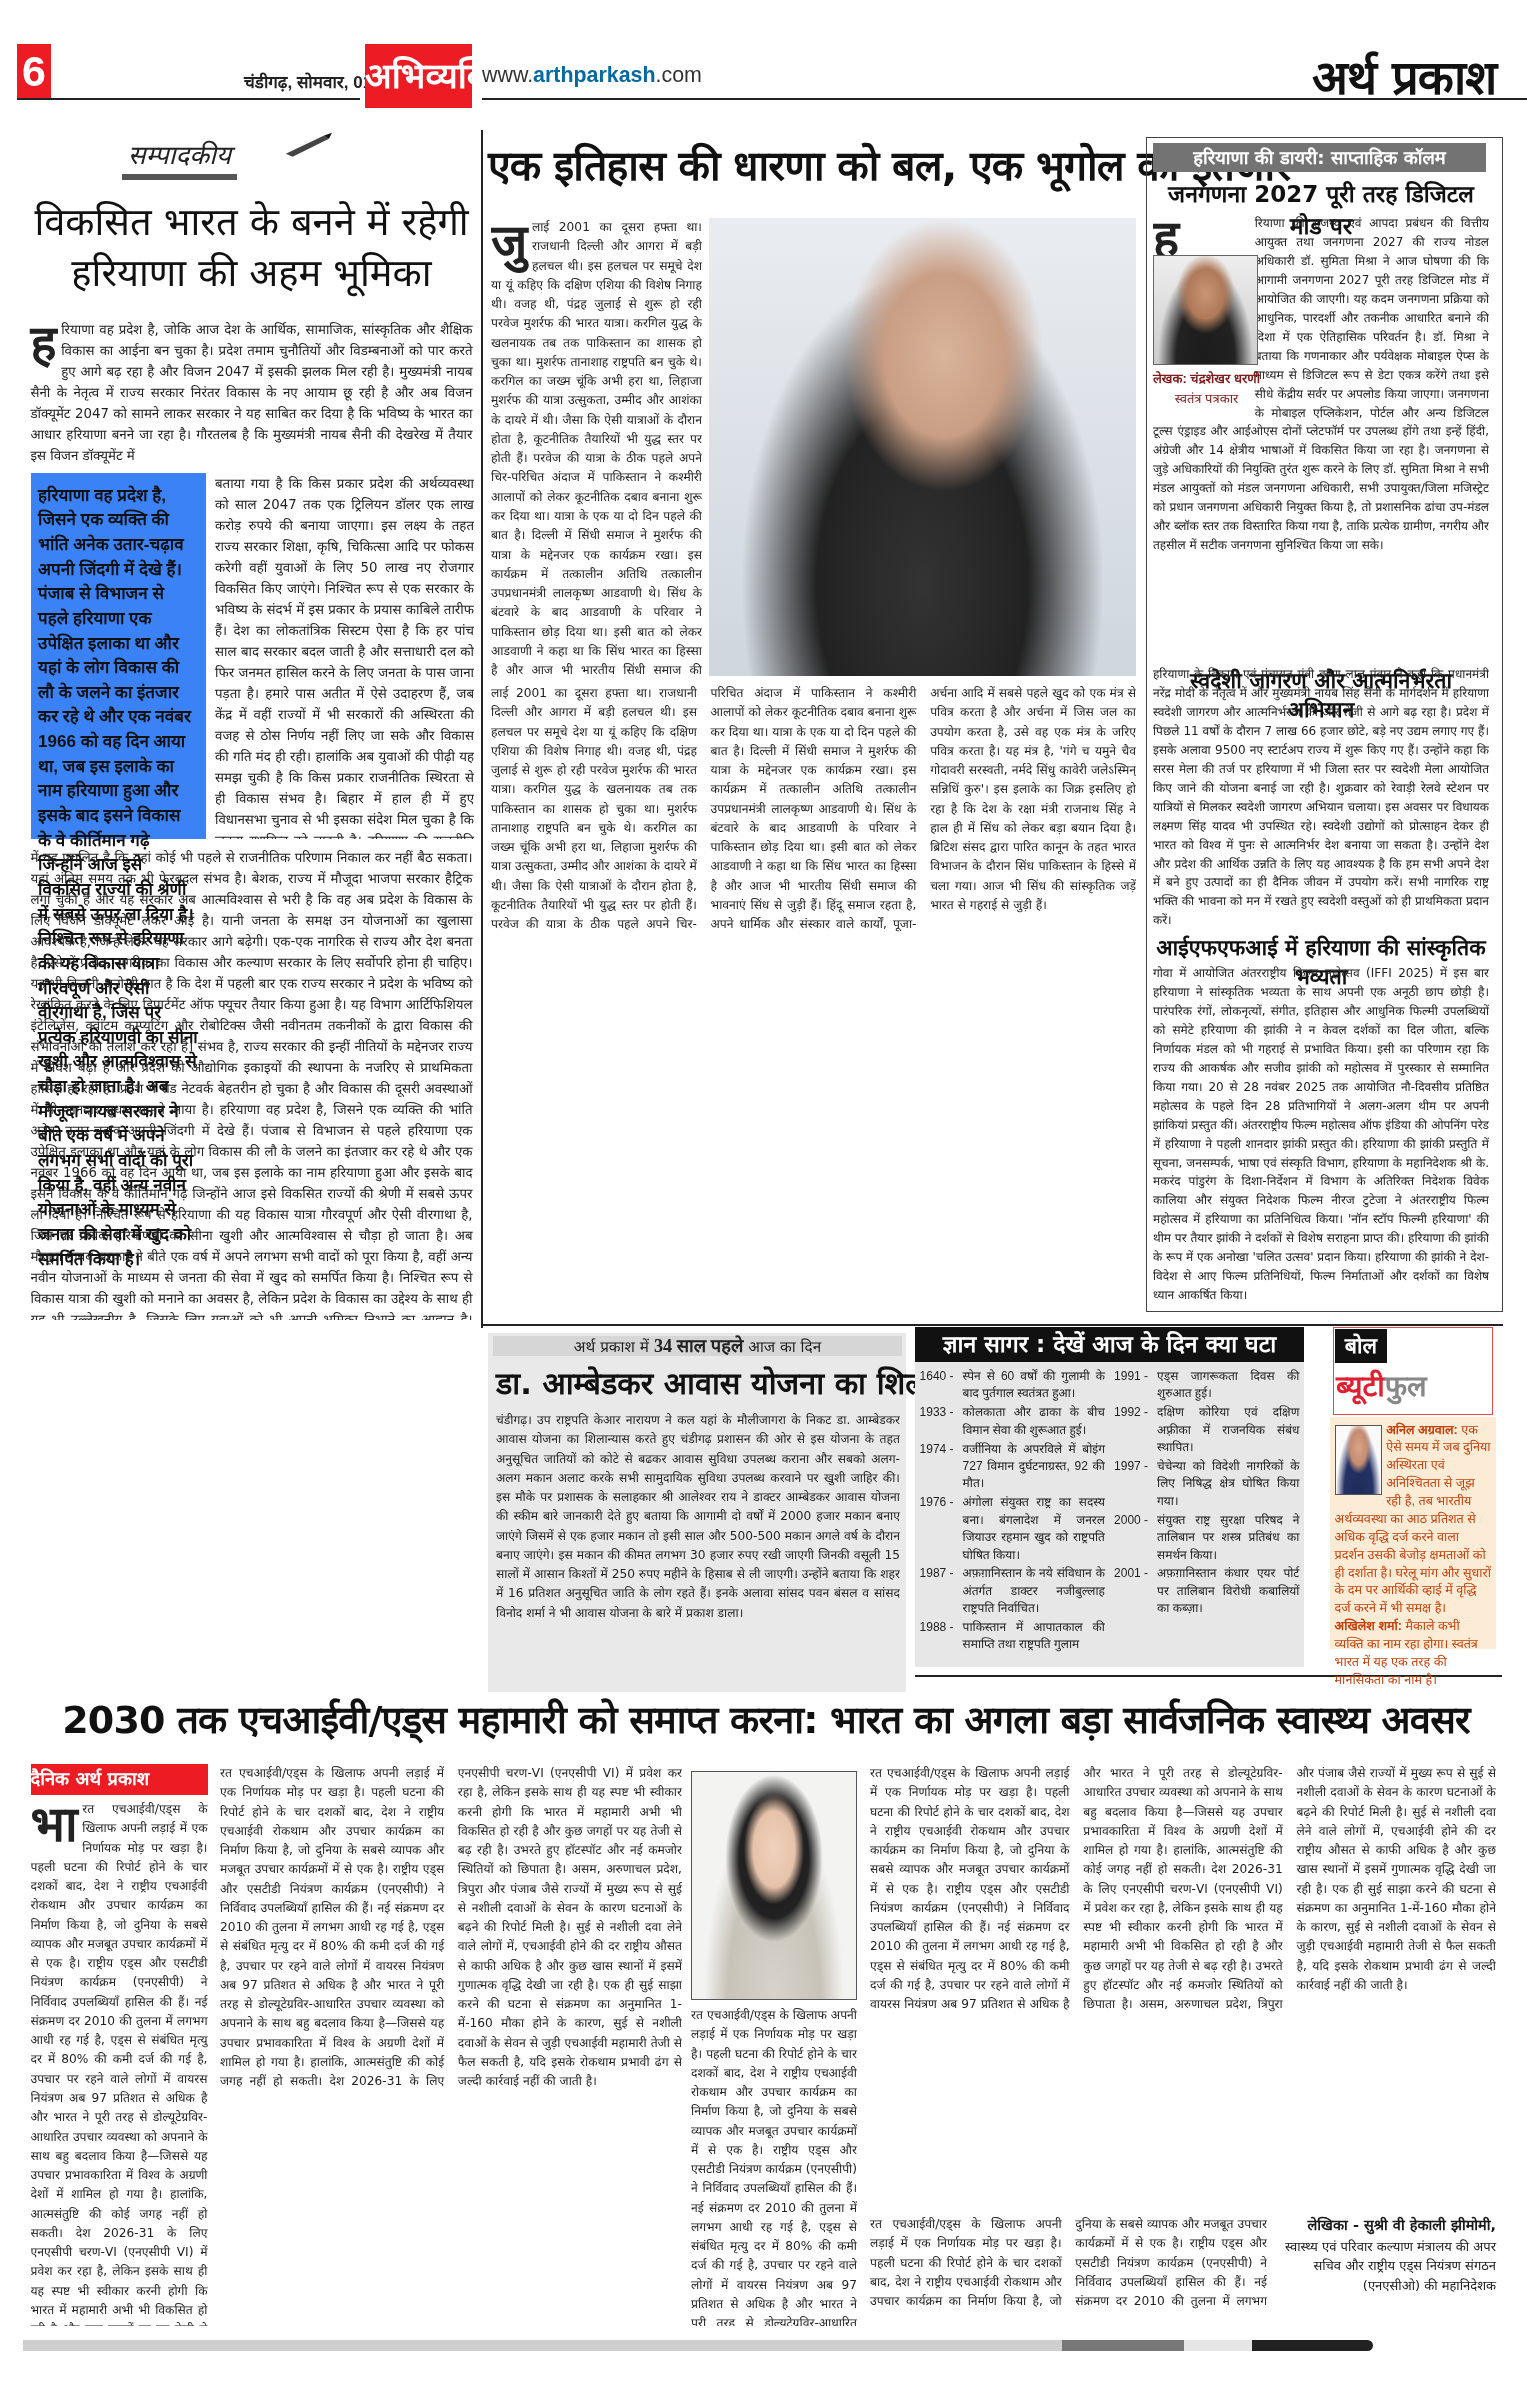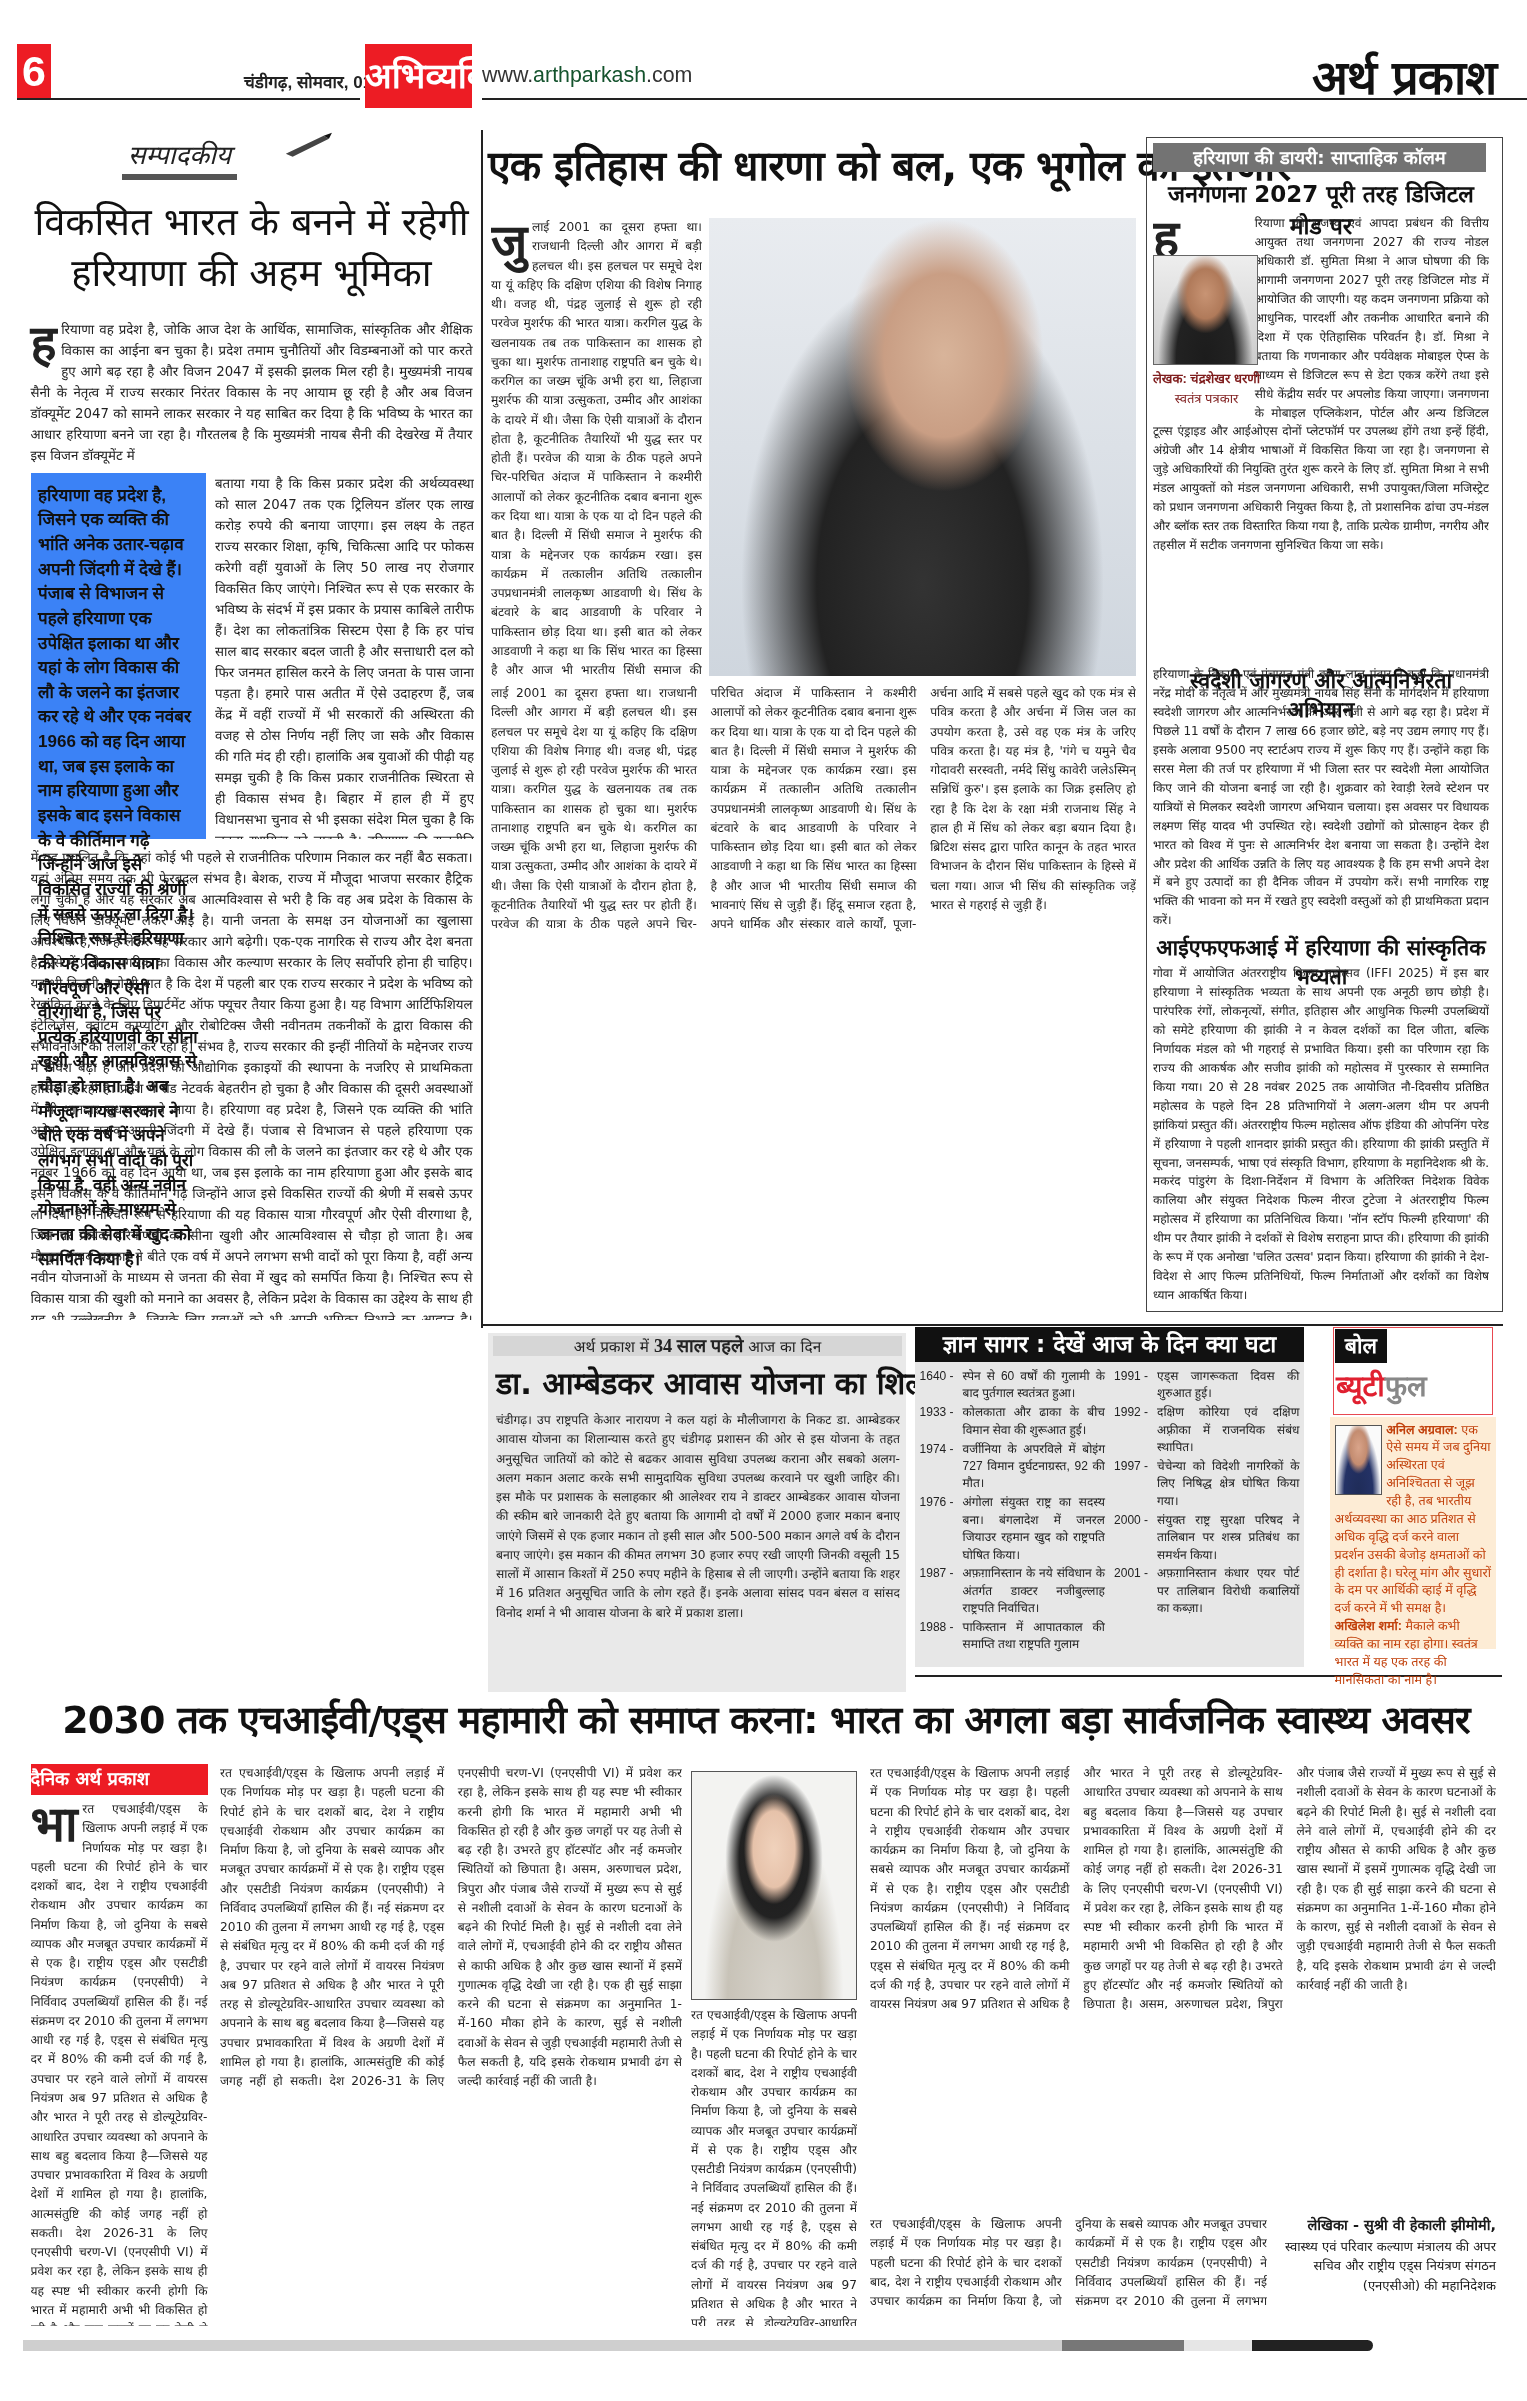--- a/index.html
+++ b/index.html
@@ -5,21 +5,21 @@
   * { box-sizing: border-box; margin: 0; padding: 0; }
   body { width: 1527px; height: 2401px; background: #fff; font-family: "DejaVu Sans", sans-serif; color: #1a1a1a; position: relative; overflow: hidden; }
   .abs { position: absolute; }
 
   
   .page-num { left: 17px; top: 44px; width: 34px; height: 55px; background: #ed1c24; color: #fff; font: bold 43px "Liberation Sans", sans-serif; text-align: center; line-height: 55px; }
   .rule-top { left: 17px; top: 98px; width: 343px; height: 2.3px; background: #222; }
   .dateline { left: 244px; top: 70px; font: bold 17px "Liberation Sans", sans-serif; color: #222; }
   .brand-box { left: 365px; top: 44px; width: 107px; height: 64px; background: #ed1c24; color: #fff; font: bold 35px "DejaVu Sans", sans-serif; text-align: center; line-height: 64px; }
   .url { left: 482px; top: 63px; font: 21.4px "Liberation Sans", sans-serif; color: #333; }
-  .url .red { color: #14532d; }
+  .url .red { color: #0369a1; font-weight: bold; }
   .rule-top2 { left: 482px; top: 98px; width: 1045px; height: 2.3px; background: #222; }
   .masthead-title { right: 30.5px; top: 44px; font: bold 47px "DejaVu Sans", sans-serif; color: #111; letter-spacing: -0.8px; }
 
   .vline { width: 1.5px; background: #222; }
   .hline { height: 2.3px; background: #222; }
 
   
   .edit-tag { left: 122px; top: 136px; font: italic 26px "DejaVu Serif", serif; color: #222; border-bottom: 6.1px solid #555; padding: 0 6.1px 1.5px; }
   .pen-icon { left: 282px; top: 131px; width: 53px; height: 27.5px; }
   .edit-headline { left: 30.5px; top: 197px; width: 442px; text-align: center; font: 38px/1.35 "DejaVu Sans", sans-serif; color: #111; }

